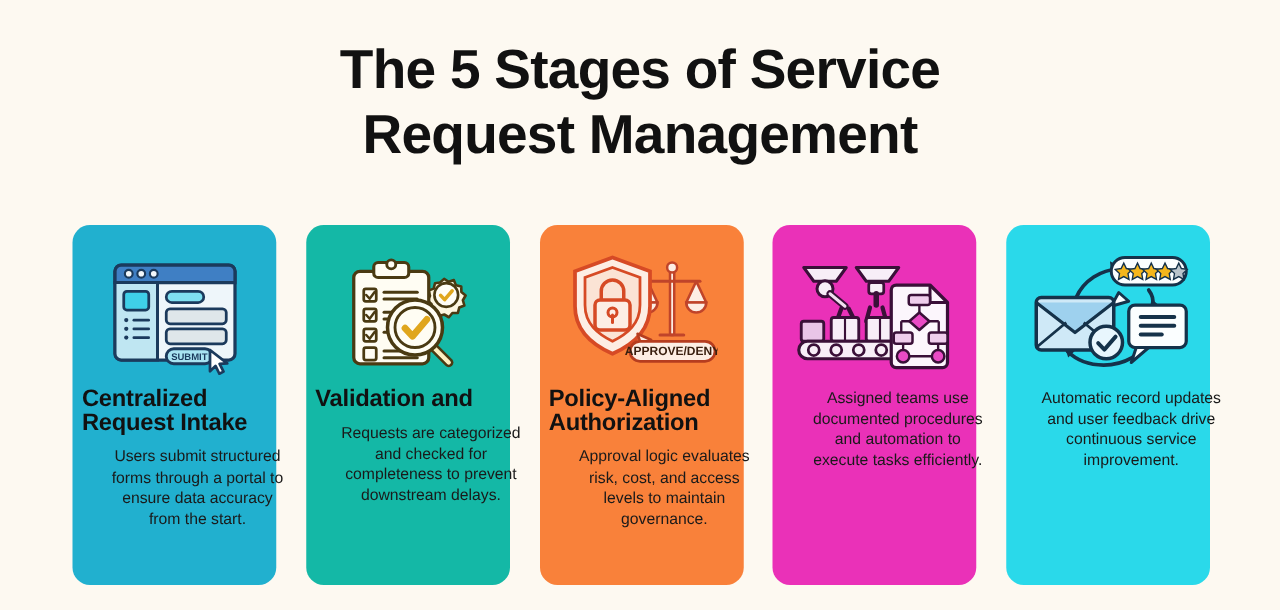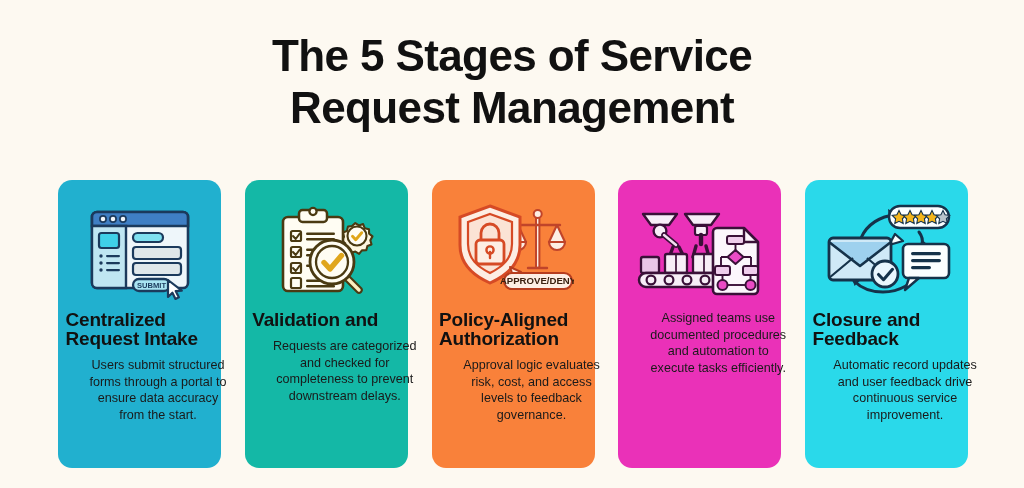--- a/index.html
+++ b/index.html
@@ -193,21 +193,21 @@
             <path d="M58 69l3 9 8-4z" fill="#fdeee4" stroke="#b63d1f" stroke-width="2" stroke-linejoin="round"></path>
             <rect x="52" y="75" width="68" height="16" rx="8" fill="#fdeee4" stroke="#b63d1f" stroke-width="2.2"></rect>
             <text x="86" y="86" font-family="'Liberation Sans',sans-serif" font-size="9.6" font-weight="bold" fill="#3a2010" text-anchor="middle">APPROVE/DENY</text>
           </g>
         </svg>
       </div>
       <div class="card-title">
         <div>Policy-Aligned</div>
         <div>Authorization</div>
       </div>
-      <div class="card-desc">Approval logic evaluates risk, cost, and access levels to feedback governance.</div>
+      <div class="card-desc">Approval logic evaluates risk, cost, and access levels to maintain governance.</div>
     </div>
 
     <div class="card" style="background:#ea31b8">
       <div class="icon-wrap">
         <svg width="126" height="100" viewBox="0 0 126 100">
           <g>
             <path d="M6 14h34l-8 11H14z" fill="#f7eef7" stroke="#3a1038" stroke-width="2.4" stroke-linejoin="round"></path>
             <circle cx="23" cy="31" r="6.4" fill="#f7eef7" stroke="#3a1038" stroke-width="2.4"></circle>
             <path d="M27 35l12 10" stroke="#3a1038" stroke-width="5.6" stroke-linecap="round"></path>
             <path d="M27 35l12 10" stroke="#f2e0f0" stroke-width="2.4" stroke-linecap="round"></path>
@@ -282,21 +282,17 @@
           </g>
           <g>
             <rect x="6" y="40" width="62" height="42" rx="4" fill="#cfe9f7" stroke="#15324a" stroke-width="2.8"></rect>
             <path d="M6 44l31 24 31-24" fill="#9ed1ee" stroke="#15324a" stroke-width="2.6" stroke-linejoin="round"></path>
             <path d="M6 80l24-20M68 80L44 60" fill="none" stroke="#15324a" stroke-width="2.2"></path>
             <circle cx="62" cy="76" r="13" fill="#e8f6fd" stroke="#15324a" stroke-width="2.8"></circle>
             <path d="M55.5 76.5l5 5.2 9-10.4" fill="none" stroke="#15324a" stroke-width="3.1" stroke-linecap="round" stroke-linejoin="round"></path>
           </g>
         </svg>
       </div>
-      <div class="card-title">
-        <div>Closure and</div>
-        <div>Feedback</div>
-      </div>
       <div class="card-desc">Automatic record updates and user feedback drive continuous service improvement.</div>
     </div>
 
   </div>
 </div>
 
 </body></html>

